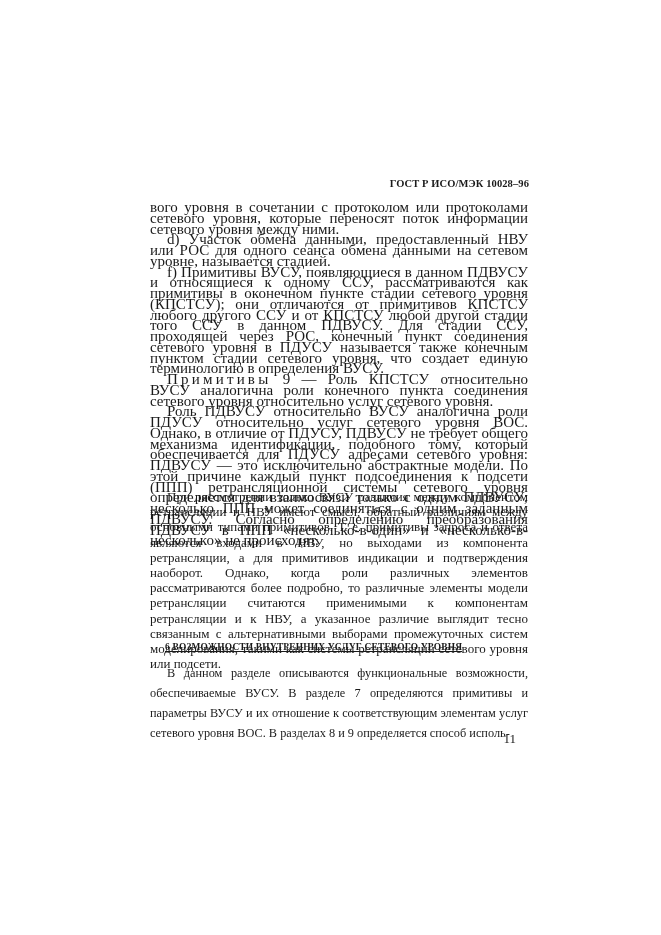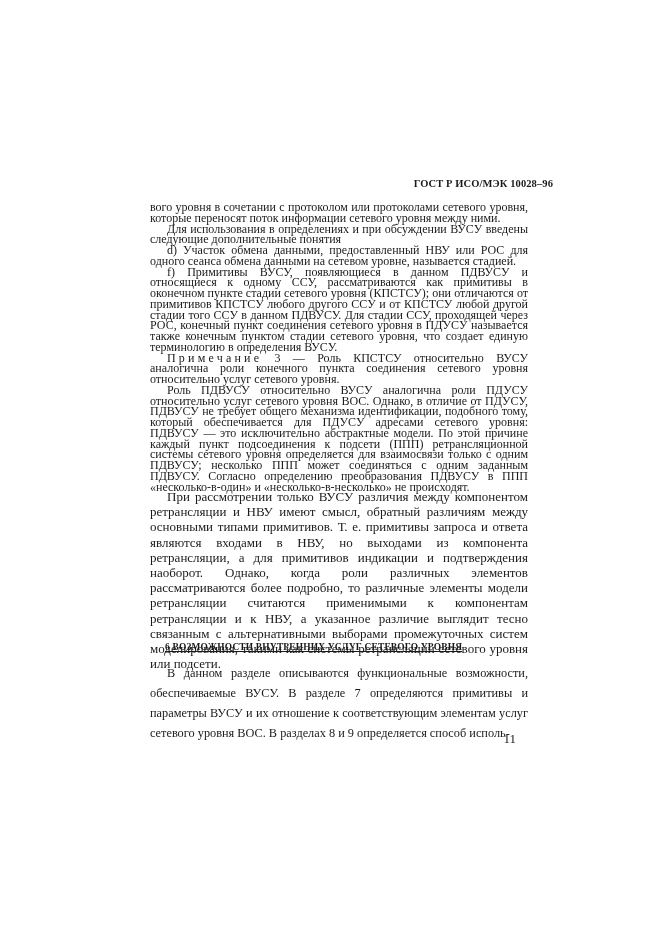--- a/index.html
+++ b/index.html
@@ -18,28 +18,27 @@
     .header {
       position: absolute;
       left: 386px;
       top: 178px;
       width: 143px;
       text-align: right;
       font-weight: bold;
       font-size: 10.5px;
       letter-spacing: 0.1px;
       white-space: nowrap;
-      margin-left: 24px;
     }
     .small-block {
       position: absolute;
       left: 150px;
       top: 202px;
       width: 378px;
-      font-size: 12px;
+      font-size: 15px;
       line-height: 10.75px;
       text-align: justify;
     }
     .small-block p {
       margin: 0;
     }
     .small-block .ind {
       text-indent: 17px;
     }
     .spaced {
@@ -90,24 +89,23 @@
       font-size: 13px;
     }
   </style>
 </head>
 <body>
 
 <div class="header">ГОСТ Р ИСО/МЭК 10028–96</div>
 
 <div class="small-block">
   <p>вого уровня в сочетании с протоколом или протоколами сетевого уровня, которые переносят поток информации сетевого уровня между ними.</p>
-  <p class="ind">Для использования в определениях и при обсуждении ВУСУ введены следующие дополнительные понятия</p>
   <p class="ind">d) Участок обмена данными, предоставленный НВУ или РОС для одного сеанса обмена данными на сетевом уровне, называется стадией.</p>
   <p class="ind">f) Примитивы ВУСУ, появляющиеся в данном ПДВУСУ и относящиеся к одному ССУ, рассматриваются как примитивы в оконечном пункте стадии сетевого уровня (КПСТСУ); они отличаются от примитивов КПСТСУ любого другого ССУ и от КПСТСУ любой другой стадии того ССУ в данном ПДВУСУ. Для стадии ССУ, проходящей через РОС, конечный пункт соединения сетевого уровня в ПДУСУ называется также конечным пунктом стадии сетевого уровня, что создает единую терминологию в определения ВУСУ.</p>
-  <p class="ind"><span class="spaced">Примечание</span><span> 3 — Роль КПСТСУ относительно ВУСУ аналогична роли конечного пункта соединения сетевого уровня относительно услуг сетевого уровня.</span></p>
+  <p class="ind"><span class="spaced">Примитивы</span><span> 9 — Роль КПСТСУ относительно ВУСУ аналогична роли конечного пункта соединения сетевого уровня относительно услуг сетевого уровня.</span></p>
   <p class="ind">Роль ПДВУСУ относительно ВУСУ аналогична роли ПДУСУ относительно услуг сетевого уровня ВОС. Однако, в отличие от ПДУСУ, ПДВУСУ не требует общего механизма идентификации, подобного тому, который обеспечивается для ПДУСУ адресами сетевого уровня: ПДВУСУ — это исключительно абстрактные модели. По этой причине каждый пункт подсоединения к подсети (ППП) ретрансляционной системы сетевого уровня определяется для взаимосвязи только с одним ПДВУСУ; несколько ППП может соединяться с одним заданным ПДВУСУ. Согласно определению преобразования ПДВУСУ в ППП «несколько-в-один» и «несколько-в-несколько» не происходят.</p>
 </div>
 
 <div class="large-block">
   <p>При рассмотрении только ВУСУ различия между компонентом ретрансляции и НВУ имеют смысл, обратный различиям между основными типами примитивов. Т. е. примитивы запроса и ответа являются входами в НВУ, но выходами из компонента ретрансляции, а для примитивов индикации и подтверждения наоборот. Однако, когда роли различных элементов рассматриваются более подробно, то различные элементы модели ретрансляции считаются применимыми к компонентам ретрансляции и к НВУ, а указанное различие выглядит тесно связанным с альтернативными выборами промежуточных систем моделирования, такими как системы ретрансляции сетевого уровня или подсети.</p>
 </div>
 
 <div class="section-title">6 ВОЗМОЖНОСТИ ВНУТРЕННИХ УСЛУГ СЕТЕВОГО УРОВНЯ</div>
 
 <div class="large-block-2">

